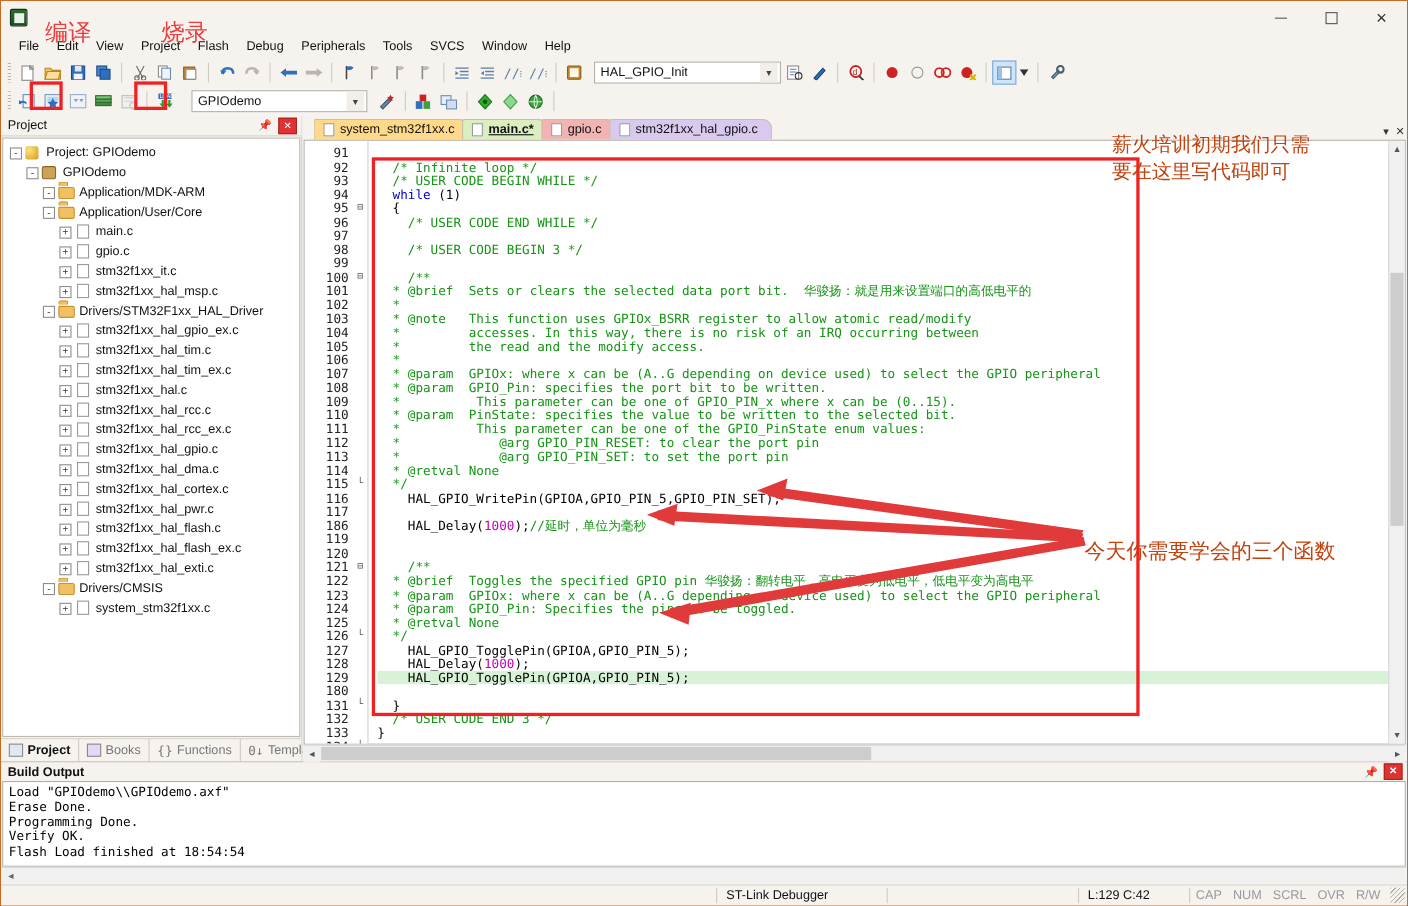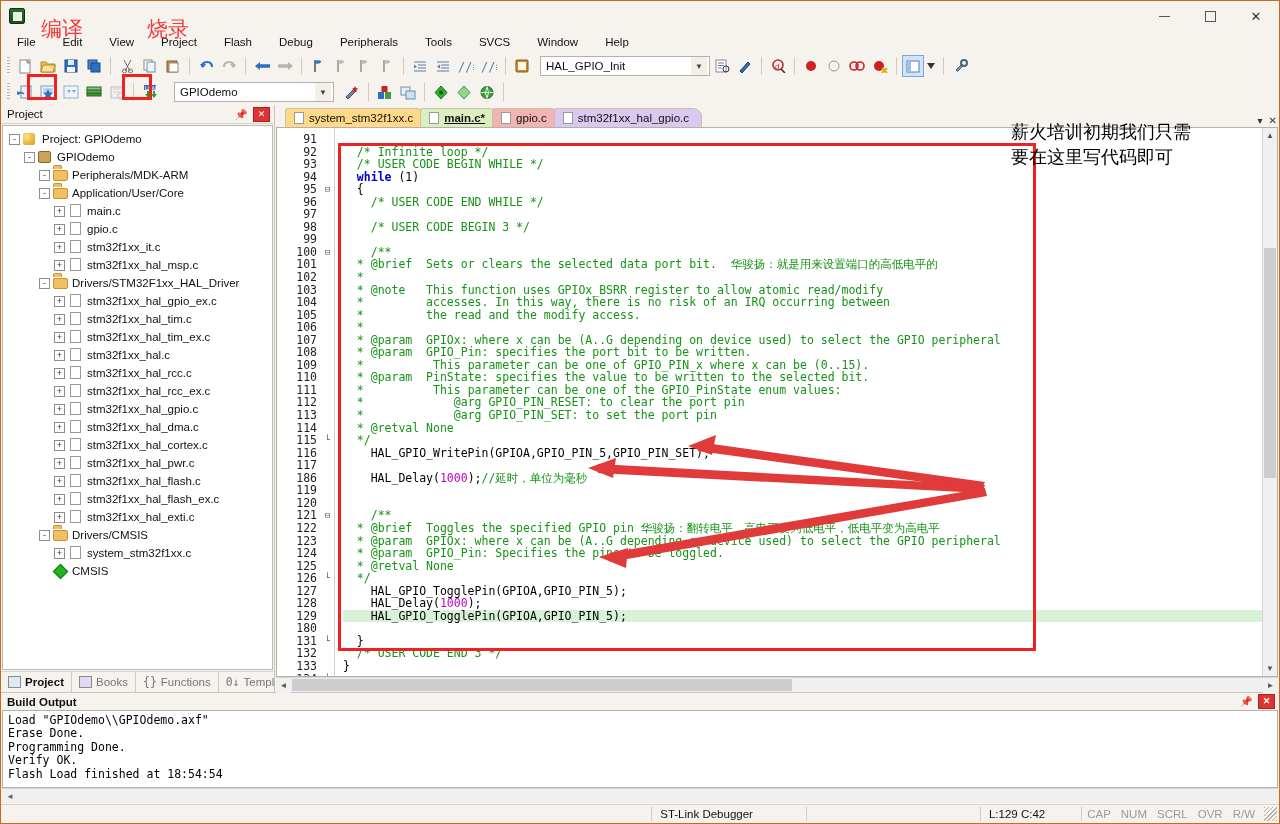--- a/index.html
+++ b/index.html
@@ -66,21 +66,20 @@
 
   
   .menubar {
     height: 22px;
     flex: 0 0 22px;
     background: #f6f3ef;
     display: flex;
     align-items: center;
     padding-left: 8px;
     position: relative;
-    gap: 11px;
   }
   .menuitem {
     padding: 3px 8px;
     font-size: 11.5px;
     color: #111;
     white-space: nowrap;
   }
 
   
   .toolbar {
@@ -323,21 +322,21 @@
   }
   .codelines {
     flex: 1 1 auto;
     padding: 5px 0 0 8px;
     white-space: pre;
     color: #000;
     overflow: hidden;
   }
   .ln { height: 12.55px; }
   .ln.hl { background: #d7f2d7; }
-  .kw { color: #0000c8; font-weight: bold; }
+  .kw { color: #0000c8; font-weight: normal; }
   .cm { color: #169416; }
   .num { color: #c000c0; }
   .cn { font-family: "DejaVu Sans", sans-serif; color: #169416; }
 
   .vscroll {
     width: 15px; flex: 0 0 15px;
     background: #f0f0f0;
     border-left: 1px solid #d6d6d6;
     display: flex; flex-direction: column;
     position: relative;
@@ -351,21 +350,21 @@
     background: #f0f0f0;
     border-top: 1px solid #d6d6d6;
     margin: 0 1px;
     position: relative;
   }
   .hthumb { position: absolute; top:1px; bottom:1px; left: 16px; width: 500px; background: #cdcdcd; }
 
   
   .anno {
     position: absolute;
-    color: #000000;
+    color: #c2410c;
     font-family: "DejaVu Sans", sans-serif;
     font-size: 17px;
     line-height: 22px;
     white-space: pre;
     pointer-events: none;
   }
   .anno-title {
     position: absolute;
     color: #ee3b3b;
     font-family: "DejaVu Sans", sans-serif;
@@ -774,21 +773,21 @@
             <span class="ticon">
               <span class="ico-target" style="display: block;"></span>
             </span>
             <span>GPIOdemo</span>
           </div>
           <div class="tnode" style="padding-left: 36px;">
             <span class="texp">-</span>
             <span class="ticon">
               <span class="ico-folder" style="display: block;"></span>
             </span>
-            <span>Peripherals/MDK-ARM</span>
+            <span>Application/MDK-ARM</span>
           </div>
           <div class="tnode" style="padding-left: 36px;">
             <span class="texp">-</span>
             <span class="ticon">
               <span class="ico-folder" style="display: block;"></span>
             </span>
             <span>Application/User/Core</span>
           </div>
           <div class="tnode" style="padding-left: 51px;">
             <span class="texp">+</span>
@@ -922,27 +921,20 @@
               <span class="ico-folder" style="display: block;"></span>
             </span>
             <span>Drivers/CMSIS</span>
           </div>
           <div class="tnode" style="padding-left: 51px;">
             <span class="texp">+</span>
             <span class="ticon">
               <span class="ico-file" style="display: block;"></span>
             </span>
             <span>system_stm32f1xx.c</span>
-          </div>
-          <div class="tnode" style="padding-left: 36px;">
-            <span class="texp none"></span>
-            <span class="ticon">
-              <span class="ico-cmsis" style="display: block;"></span>
-            </span>
-            <span>CMSIS</span>
           </div>
         </div>
       <div class="projtabs">
         <div class="ptab active">
           <span class="ptabico"></span>
           <span>Project</span>
         </div>
         <div class="ptab">
           <span class="ptabico" style="background:#e3d8f5;"></span>
           <span>Books</span>
@@ -1105,20 +1097,21 @@
 
           <path d="M334 448 L710 383 L712 391 L335 457 Z"></path>
           <path d="M324 452 L353 443 L351 463 Z"></path>
         </g>
       </svg>
     </div>
   </div>
 
   <div class="anno" style="left:1010px; top:118px; font-size:18px; line-height:25px;">薪火培训初期我们只需
 要在这里写代码即可</div>
+  <div class="anno" style="left:985px; top:489px; font-size:19px;">今天你需要学会的三个函数</div>
 
   <div class="buildpanel">
     <div class="buildhdr">
       <span>Build Output</span>
       <span class="sp" style="margin-left:auto;"></span>
       <span class="pinbtn">📌</span>
       <span class="closebtn">✕</span>
     </div>
     <div class="buildbody" id="buildbody">Load "GPIOdemo\\GPIOdemo.axf"
 Erase Done.

